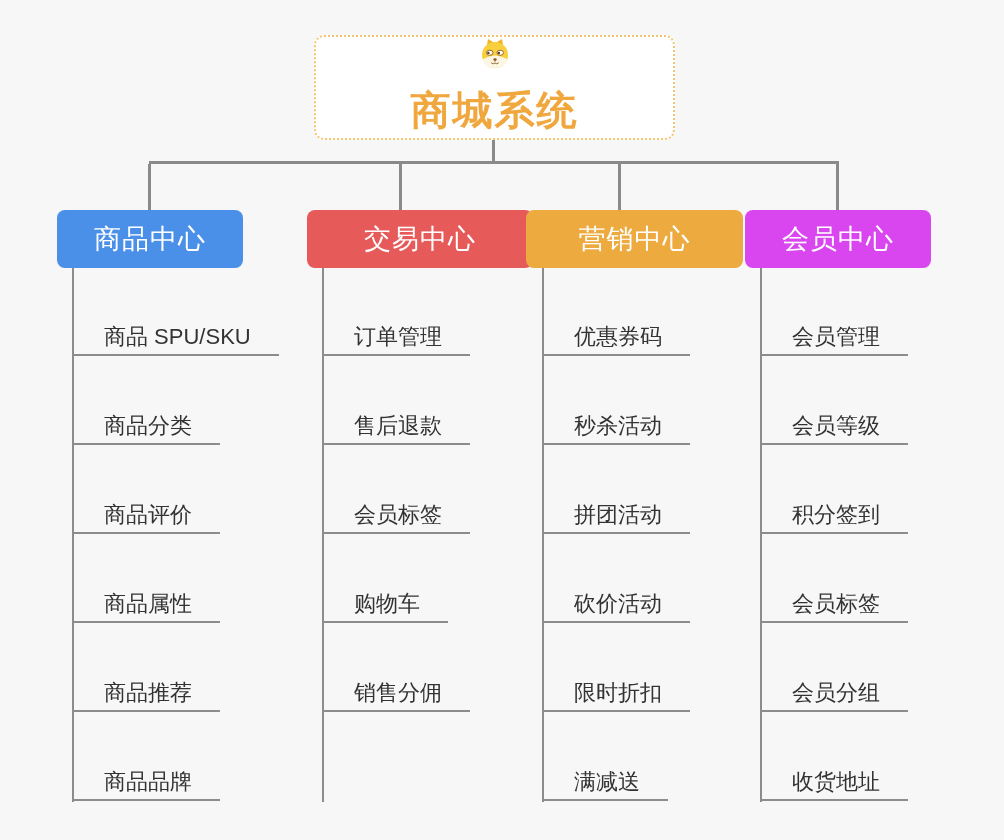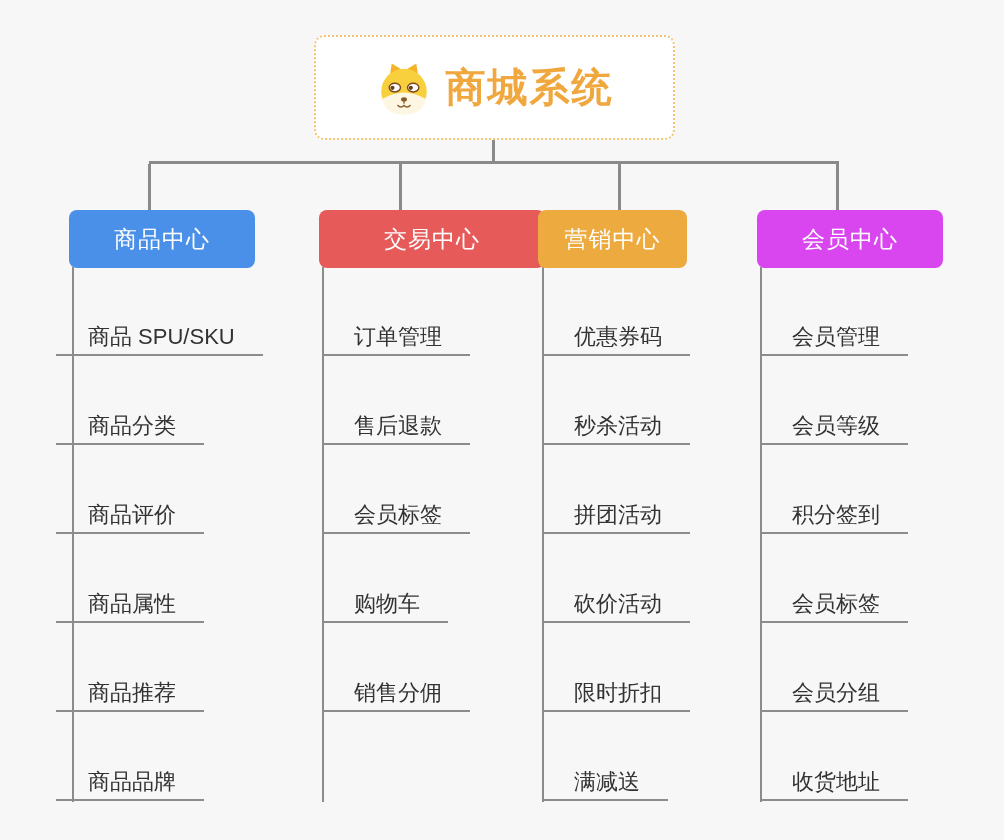--- a/index.html
+++ b/index.html
@@ -25,45 +25,45 @@
   .trunk-2{left:542px;}
   .trunk-3{left:760px;}
 
   
   .root-node{
     position:absolute;left:314px;top:35px;width:361px;height:105px;
     box-sizing:border-box;
     background:#ffffff;
     border:2px dotted #f3c46f;
     border-radius:10px;
-    display:flex;align-items:center;justify-content:center;gap:14px;
+    display:flex;align-items:center;justify-content:center;gap:14px;flex-direction:column;
   }
   .root-label{
     font-size:40px;font-weight:bold;color:#efa73e;letter-spacing:2px;
   }
   .root-icon{width:56px;height:56px;display:block;}
 
   
   .branch{
     position:absolute;top:210px;height:58px;
     border-radius:8px;
     display:flex;align-items:center;justify-content:center;
-    color:#ffffff;font-size:23px;letter-spacing:1px;margin-left:12px;
+    color:#ffffff;font-size:27px;letter-spacing:1px;
   }
   .branch-0{left:57px;width:186px;}
   .branch-1{left:307px;width:226px;}
-  .branch-2{left:526px;width:149px;}
+  .branch-2{left:526px;width:217px;}
   .branch-3{left:745px;width:186px;}
 
   
   .col{
     position:absolute;top:267px;
     display:flex;flex-direction:column;align-items:flex-start;
   }
-  .col-0{left:56px;justify-content:center;}
+  .col-0{left:72px;justify-content:center;}
   .col-1{left:322px;}
   .col-2{left:542px;}
   .col-3{left:760px;}
   .sub-item{
     margin-top:53px;
     padding:0 28px 0 32px;
     line-height:34px;
     font-size:22px;
     color:#333333;
     border-bottom:2px solid #8c8c8c;

